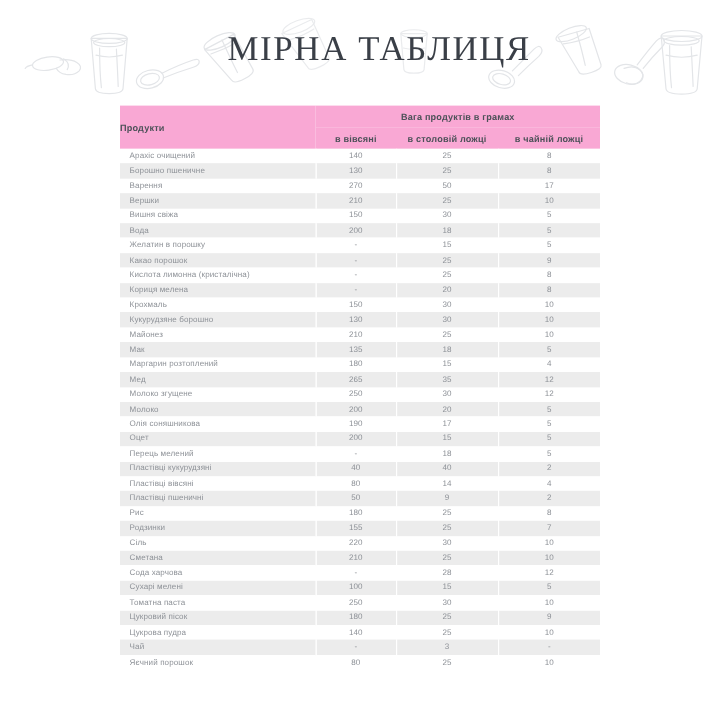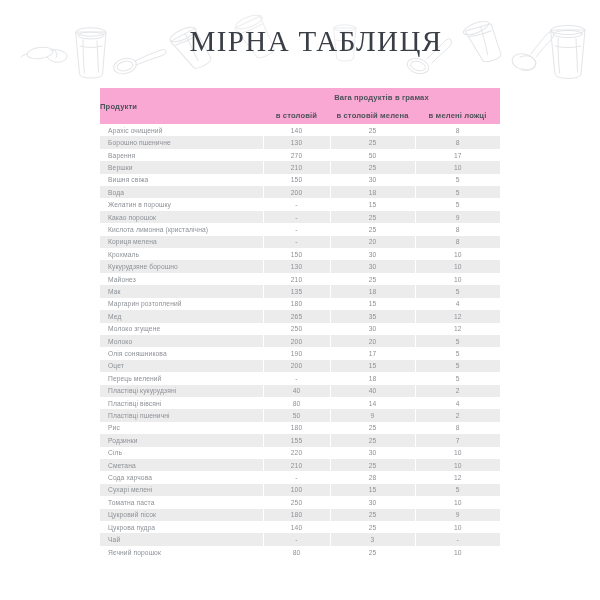--- a/index.html
+++ b/index.html
@@ -197,23 +197,23 @@
       <col class="c-glass">
       <col class="c-tbsp">
       <col class="c-tsp">
   </colgroup>
   <thead>
     <tr>
       <th class="th-product" rowspan="2">Продукти</th>
       <th class="th-weight" colspan="3">Вага продуктів в грамах</th>
     </tr>
     <tr>
-      <th class="th-sub">в столовій</th>
-      <th class="th-sub">в столовій мелена</th>
-      <th class="th-sub last">в мелені ложці</th>
+      <th class="th-sub">в вівсяні</th>
+      <th class="th-sub">в столовій ложці</th>
+      <th class="th-sub last">в чайній ложці</th>
     </tr>
   </thead>
   <tbody id="table-body">
       <tr>
         <td>Арахіс очищений</td>
         <td class="num">140</td>
         <td class="num">25</td>
         <td class="num last">8</td>
       </tr>
       <tr>

